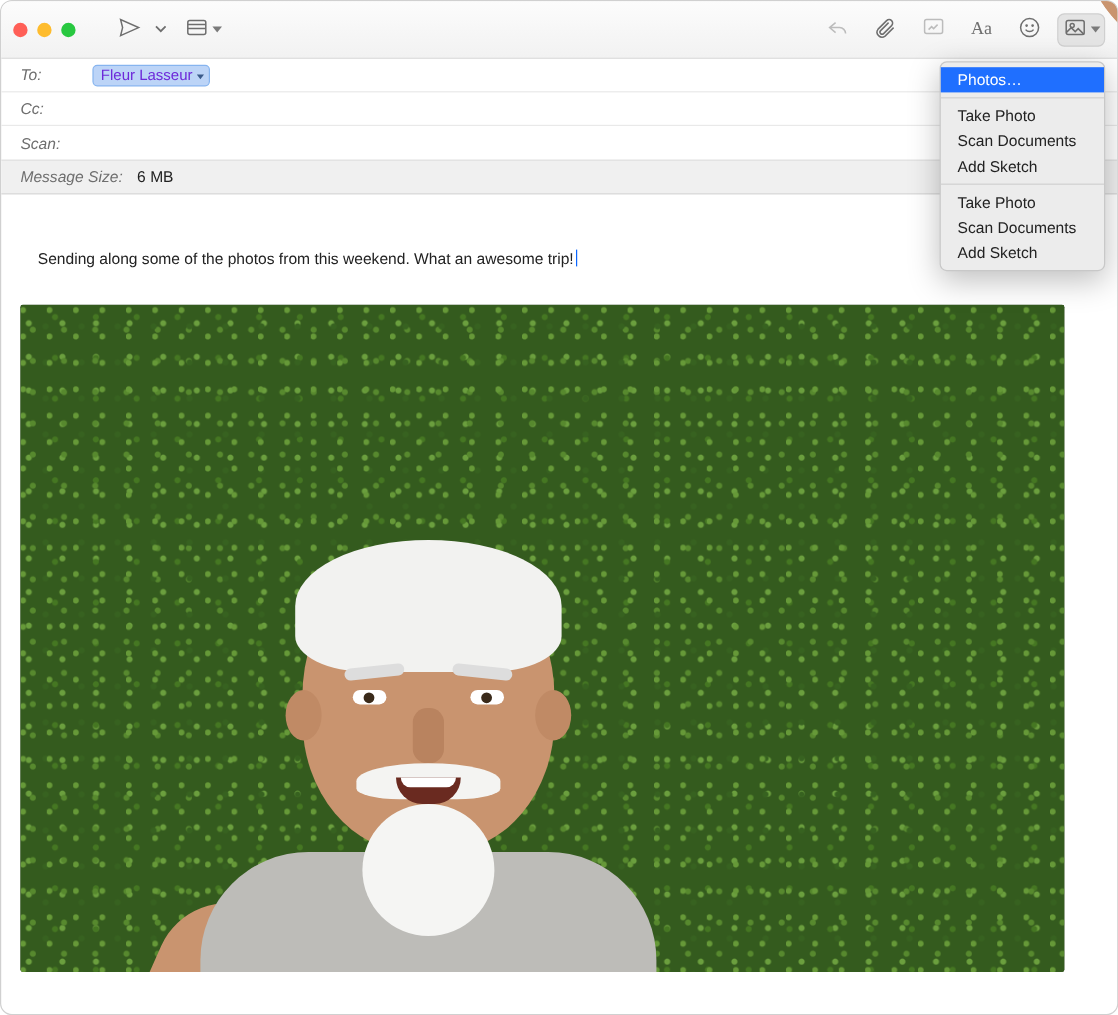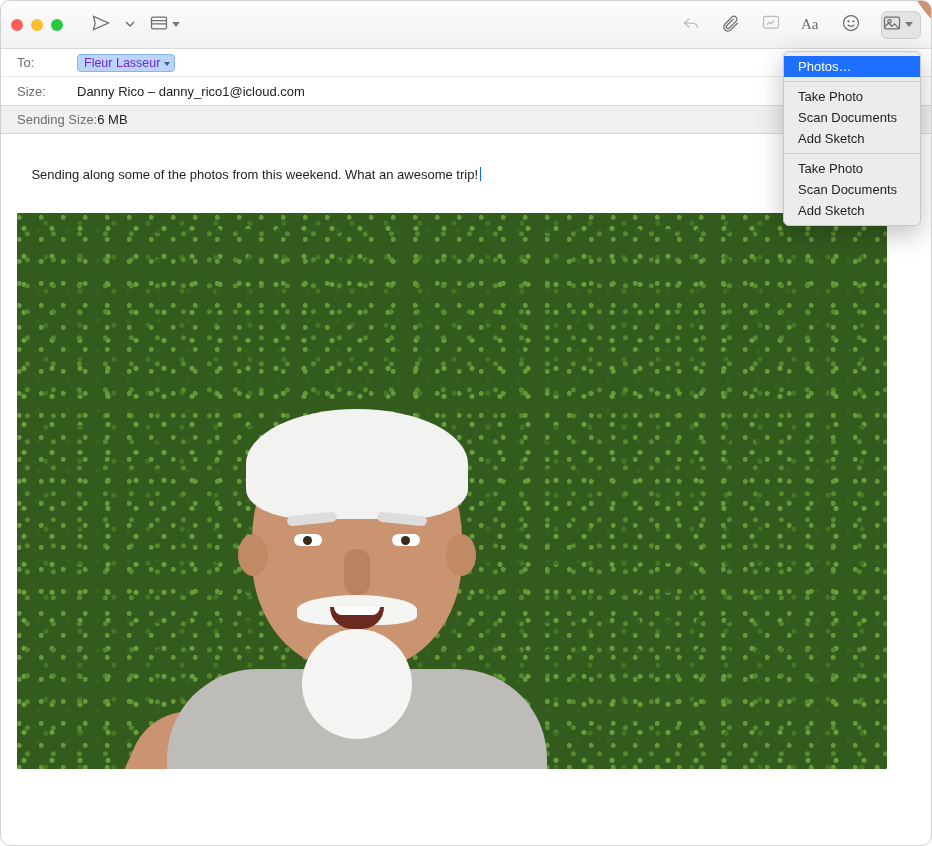--- a/index.html
+++ b/index.html
@@ -40,21 +40,21 @@
     padding:0 10px;
     gap:6px;
   }
   .traffic{display:flex;gap:8px;margin-right:22px;}
   .tl{width:12px;height:12px;border-radius:50%;}
   .tl.red{background:#ff5f57;}
   .tl.yel{background:#febc2e;}
   .tl.grn{background:#28c840;}
   .tbtn{
     width:34px;height:28px;border-radius:6px;
-    display:flex;align-items:center;
+    display:flex;align-items:center;justify-content:center;
     color:#676767;
     position:relative;
   }
   .tbtn svg{width:20px;height:20px;stroke:#6e6e6e;fill:none;stroke-width:1.5;}
   .tbtn.dim svg{stroke:#bcbcbc;}
   .tbtn.chev{width:18px;}
   .tbtn.chev svg{width:10px;height:10px;}
   .tbtn.wide{width:40px;}
   .tbtn.active{
     background:#e4e4e4;border:1px solid #cfcfcf;
@@ -68,21 +68,21 @@
   }
 
   
   .headers{border-bottom:1px solid var(--border);}
   .hrow{
     display:flex;align-items:center;min-height:var(--row-h);
     padding:2px 16px;border-bottom:1px solid #e9e9e9;
     font-size:13px;
   }
   .hrow:last-child{border-bottom:none;}
-  .hlabel{color:var(--label);min-width:56px;}
+  .hlabel{color:var(--label);min-width:56px;font-style:italic;}
   .hval{color:var(--text);margin-left:4px;}
   .chip{
     background:var(--chip-bg);border:1px solid var(--chip-border);
     border-radius:4px;padding:1px 14px 1px 6px;
     font-size:12.5px;color:#6d28d9;margin-left:4px;
     position:relative;
   }
   .chip::after{
     content:"";position:absolute;right:4px;top:7px;
     width:0;height:0;border-left:3px solid transparent;
@@ -95,21 +95,21 @@
   .sizebar .hlabel{min-width:auto;}
   .imgselect{
     margin-left:8px;height:22px;border:1px solid #cfcfcf;border-radius:5px;
     background:#fff;padding:0 18px 0 8px;display:flex;align-items:center;
     font-size:12.5px;position:relative;min-width:40px;
   }
 
   
   .body{
     padding:14px 16px 16px 16px;
-    font-size:13px;line-height:1.4;
+    font-size:13px;line-height:1.4;margin-top:13px;
   }
   .msg{margin-bottom:10px;white-space:pre-wrap;}
   .cursor{
     display:inline-block;width:1px;height:14px;background:#0a66ff;
     vertical-align:-2px;margin-left:2px;
   }
 
   .photo{
     width:870px;height:556px;border-radius:2px;overflow:hidden;
     position:relative;background:#2e4a20;
@@ -262,27 +262,30 @@
     </span>
   </div>
 </div>
 
 <div class="headers">
   <div class="hrow">
     <span class="hlabel">To:</span>
     <span class="chip">Fleur Lasseur</span>
   </div>
   <div class="hrow">
-    <span class="hlabel">Size:</span>
-    <span class="hval">Danny Rico – danny_rico1@icloud.com</span>
+    <span class="hlabel">Cc:</span>
+    <span class="hval"></span>
+  </div>
+  <div class="hrow">
+    <span class="hlabel">Scan:</span>
   </div>
 </div>
 <div class="sizebar">
-  <span class="hlabel">Sending Size:</span>
-  <span class="hval" style="margin-left:0;">6 MB</span>
+  <span class="hlabel">Message Size:</span>
+  <span class="hval" style="margin-left:12px;">6 MB</span>
   <div class="spacer"></div>
   <span class="hlabel">Image Size:</span>
   <div class="imgselect">
     <span>Act</span>
   </div>
 </div>
 
 <div class="body">
   <div class="msg">
     <span>Sending along some of the photos from this weekend. What an awesome trip!</span><span class="cursor"></span>

